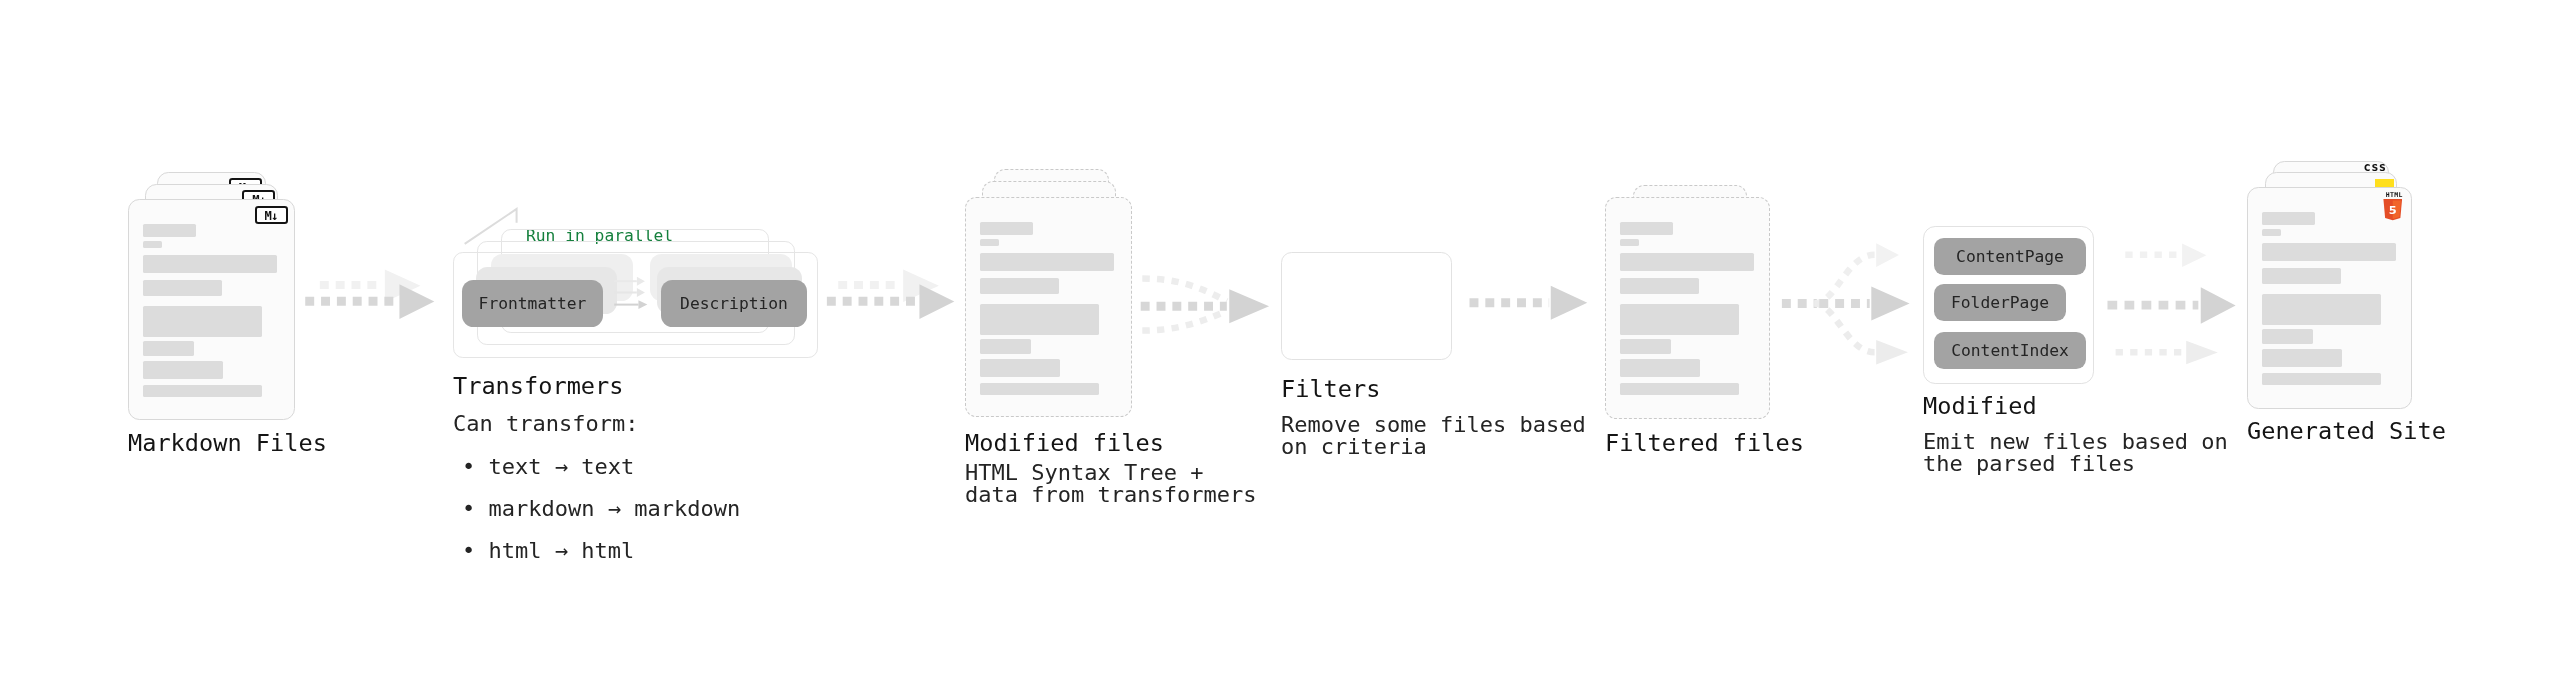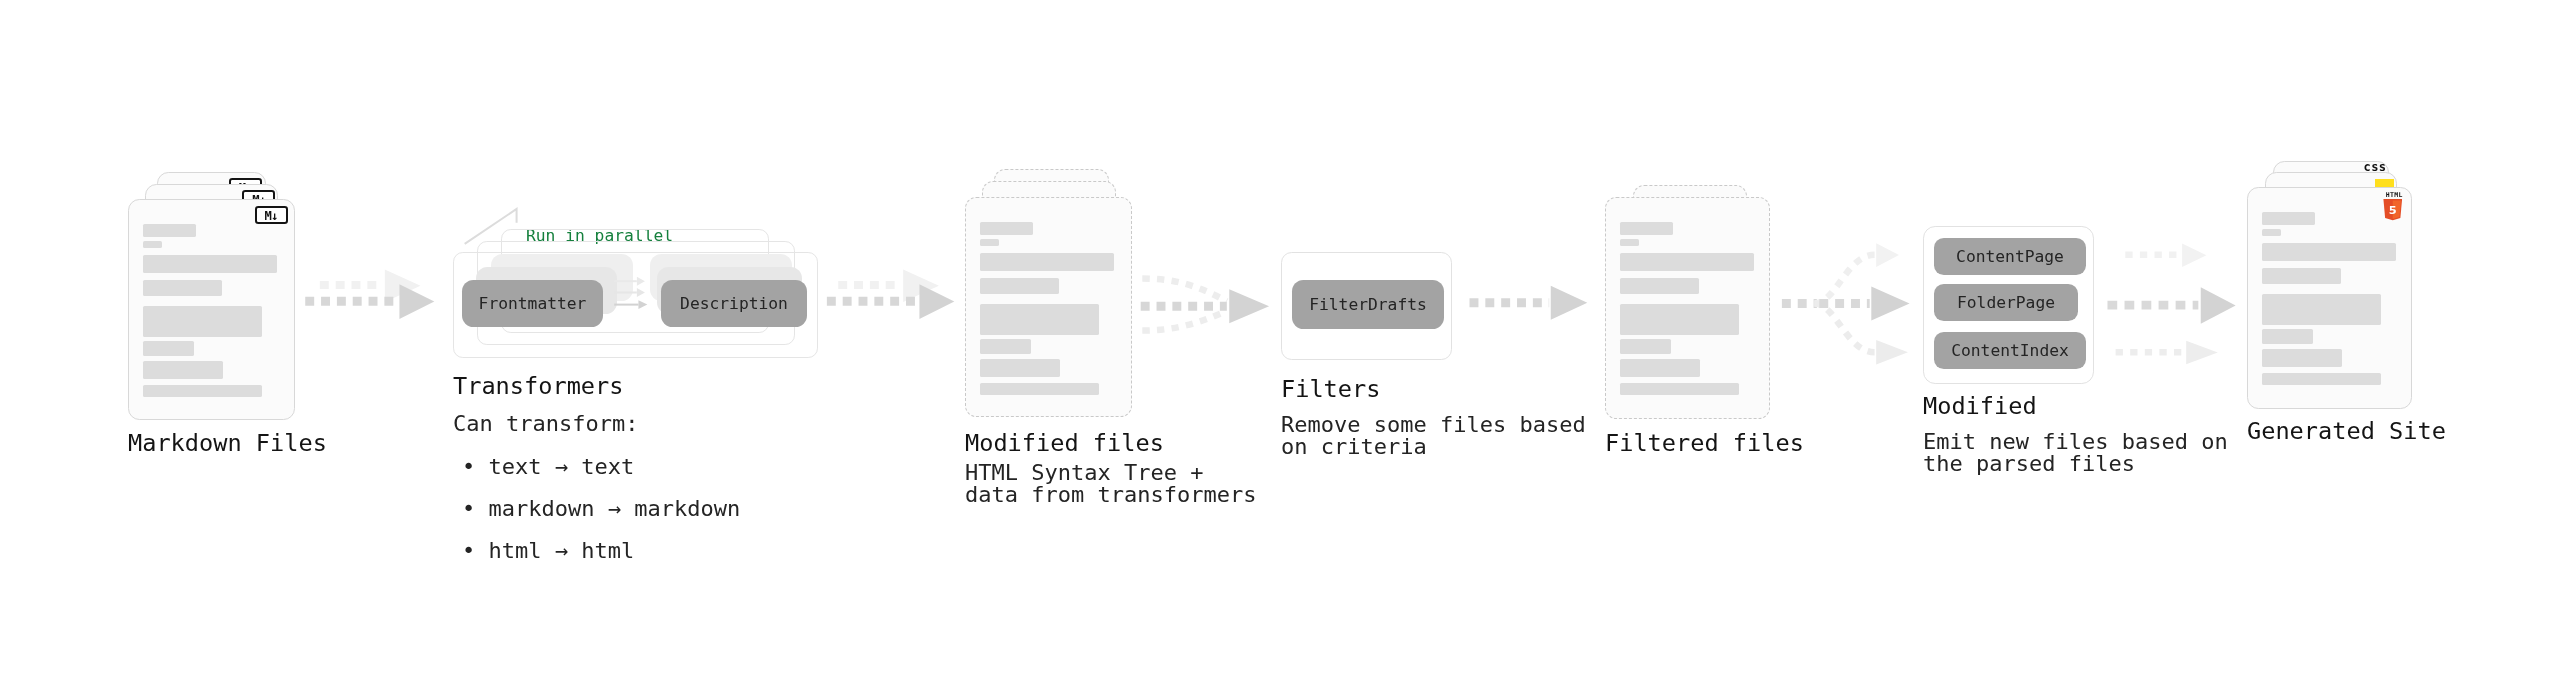--- a/index.html
+++ b/index.html
@@ -140,21 +140,20 @@
 data from transformers</div>
 
   <svg class="abs" style="left:1134px;top:268px" width="145" height="78" viewBox="0 0 178 96">
     <path d="M10,13 C55,13 82,24 114,41" fill="none" stroke="#ededed" stroke-width="8" stroke-dasharray="9 9"></path>
     <path d="M10,77 C55,77 82,66 114,53" fill="none" stroke="#ededed" stroke-width="8" stroke-dasharray="9 9"></path>
     <line x1="8" y1="47" x2="114" y2="47" stroke="#d7d7d7" stroke-width="11" stroke-dasharray="11 8.5"></line>
     <polygon points="117,26 117,68 166,47" fill="#d3d3d3"></polygon>
   </svg>
 
   <div class="wbox" style="left:1281px;top:252px;width:171px;height:108px"></div>
-  <div class="pill" style="left:1292px;top:280px;width:152px;height:49px">FilterDrafts</div>
   <div class="stage-label" style="left:1281px;top:375px">Filters</div>
   <div class="stage-desc" style="left:1281px;top:414px">Remove some files based
 on criteria</div>
 
   <svg class="abs" style="left:1463px;top:284px" width="130" height="39" viewBox="0 0 160 48">
     <line x1="8" y1="23" x2="106" y2="23" stroke="#d7d7d7" stroke-width="11" stroke-dasharray="11 8.5"></line>
     <polygon points="108,2 108,44 153,23" fill="#d3d3d3"></polygon>
   </svg>
 
   <div class="file-card dashed" style="left:1633px;top:185px;width:114px;height:221px"></div>
@@ -177,21 +176,21 @@
     <path d="M52,83 C78,83 92,23 126,23" fill="none" stroke="#efefef" stroke-width="8" stroke-dasharray="9 9"></path>
     <polygon points="128,9 128,38 156,23.5" fill="#f2f2f2"></polygon>
     <path d="M52,83 C78,83 92,143 126,143" fill="none" stroke="#ececec" stroke-width="8" stroke-dasharray="9 9"></path>
     <polygon points="128,128 128,158 167,143" fill="#ececec"></polygon>
     <line x1="58" y1="83" x2="120" y2="83" stroke="#d9d9d9" stroke-width="11" stroke-dasharray="11 8.5"></line>
     <polygon points="122,62 122,104 169,83" fill="#d3d3d3"></polygon>
   </svg>
 
   <div class="wbox" style="left:1923px;top:226px;width:171px;height:158px;border-radius:12.2px"></div>
   <div class="pill" style="left:1934px;top:238px;width:152px;height:37px;border-radius:9.8px">ContentPage</div>
-  <div class="pill" style="left:1934px;top:284px;width:144px;height:37px;border-radius:9.8px">FolderPage</div>
+  <div class="pill" style="left:1934px;top:284px;width:132px;height:37px;border-radius:9.8px">FolderPage</div>
   <div class="pill" style="left:1934px;top:332px;width:152px;height:37px;border-radius:9.8px">ContentIndex</div>
   <div class="stage-label" style="left:1923px;top:392px">Modified</div>
   <div class="stage-desc" style="left:1923px;top:431px">Emit new files based on
 the parsed files</div>
 
   <svg class="abs" style="left:2101px;top:236px" width="146" height="135" viewBox="0 0 180 166">
     <line x1="30" y1="23" x2="98" y2="23" stroke="#f1f1f1" stroke-width="8" stroke-dasharray="9 9"></line>
     <polygon points="100,9 100,38 130,23.5" fill="#f2f2f2"></polygon>
     <line x1="8" y1="85" x2="120" y2="85" stroke="#d9d9d9" stroke-width="11" stroke-dasharray="12 9"></line>
     <polygon points="123,63 123,108 166,85.5" fill="#d3d3d3"></polygon>

